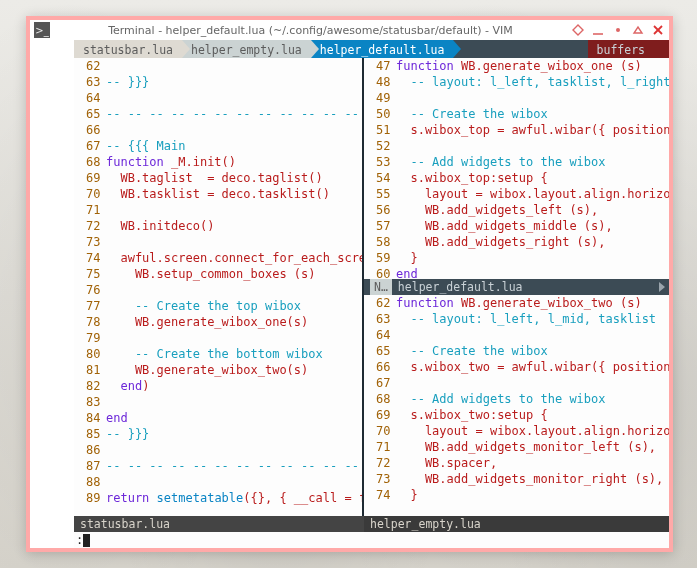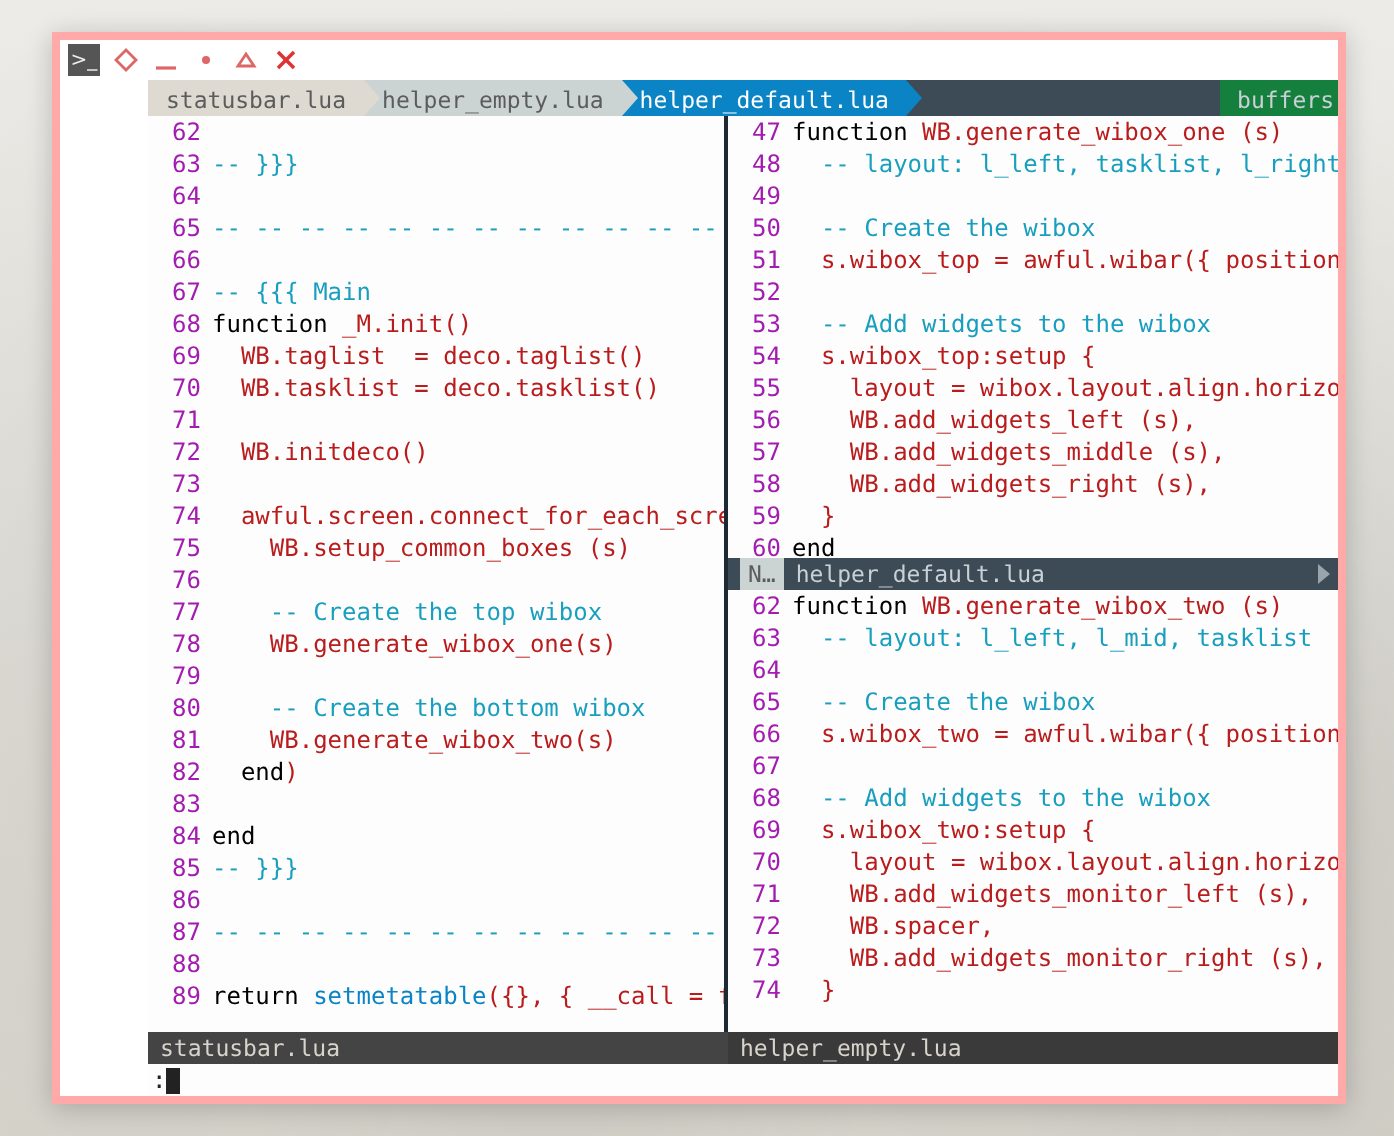--- a/index.html
+++ b/index.html
@@ -79,43 +79,43 @@
   .tab .arrow {
     position: absolute; right: -8px; top: 0; bottom: 0; width: 0; height: 0;
     border-top: 9px solid transparent;
     border-bottom: 9px solid transparent;
     z-index: 2;
   }
   .tab.bg1 .arrow { border-left: 8px solid #dedad2; }
   .tab.bg2 .arrow { border-left: 8px solid #cbd3d3; }
   .tab.active .arrow { border-left: 8px solid #0a84c4; }
   .tab-spacer { flex: 1; }
-  .tab-right { background: #15803d; color: #c9d1d6; padding-right: 2px; }
+  .tab-right { background: #7f1d1d; color: #c9d1d6; padding-right: 24px; }
   .panes {
     flex: 1; display: flex; overflow: hidden;
     line-height: 16px;
   }
   .pane { display:flex; flex-direction: column; overflow:hidden; }
   .pane.left { flex: 0 0 290px; border-right: 2px solid #1e2a33; }
   .pane.right { flex: 1; }
   .code {
     flex: 1; overflow: hidden;
     white-space: pre;
   }
   .ln { display:flex; }
   .num {
     width: 32px; text-align: right;
-    color: #a21caf; padding-right: 8px;
+    color: #a16207; padding-right: 8px;
     user-select: none;
     flex: 0 0 auto;
     padding-left: 12px;
   }
   .txt { flex: 1; overflow: hidden; text-overflow: clip; }
   .c-comment { color: #199fbe; }
-  .c-kw { color: #000000; }
+  .c-kw { color: #6d28d9; }
   .c-fn { color: #0a84c4; text-align: center; }
   .c-plain { color: #b91c1c; }
   .splitbar {
     background: #3c4b55; color: #c9d1d6;
     height: 16px; padding-left: 6px;
     display: flex; align-items: center;
     position: relative;
     font-size: 11.5px;
     margin-left: -0px;
   }
@@ -151,20 +151,21 @@
 </style>
 </head>
 <body>
 
 <div class="desktop"></div>
 
 <div class="frame">
 
   <div class="titlebar">
     <div class="title-appicon">&gt;_</div>
+    <div class="title-text">Terminal - helper_default.lua (~/.config/awesome/statusbar/default) - VIM</div>
     <div class="winbtns">
       <div class="winbtn">
         <svg width="12" height="12" viewBox="0 0 12 12">
             <polygon points="6,1 11,6 6,11 1,6" fill="none" stroke="#d66" stroke-width="1.4"></polygon>
           </svg>
       </div>
       <div class="winbtn">
         <svg width="12" height="12" viewBox="0 0 12 12">
             <line x1="1" y1="10" x2="11" y2="10" stroke="#d66" stroke-width="1.6"></line>
           </svg>

